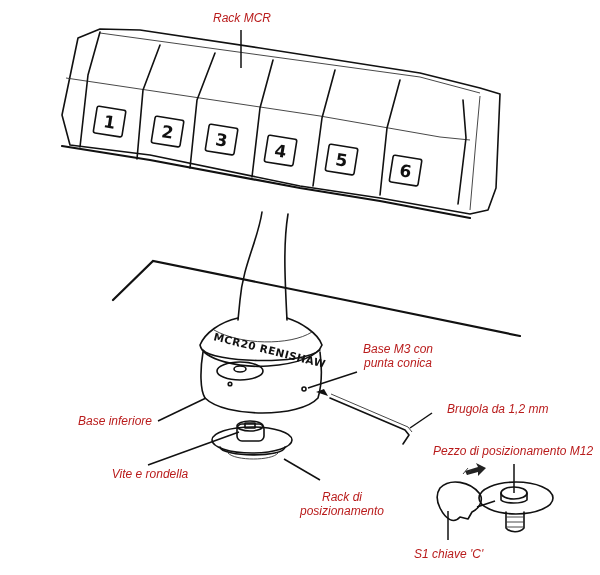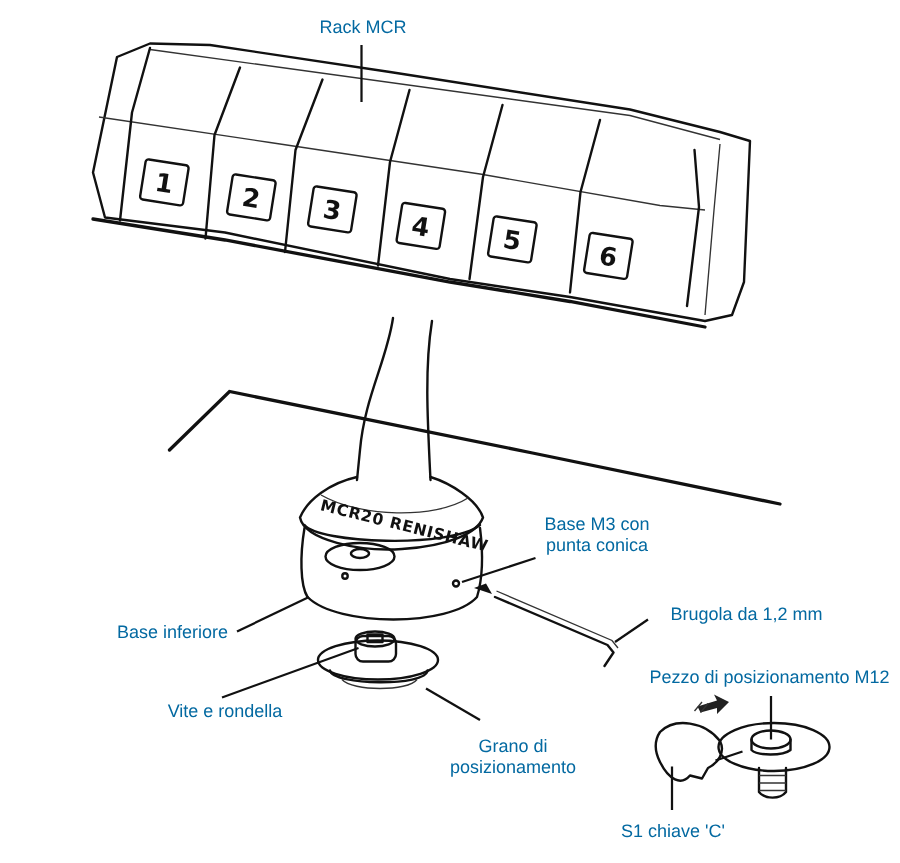--- a/index.html
+++ b/index.html
@@ -1,18 +1,18 @@
 <!DOCTYPE html>
 <html><head>
 <meta charset="utf-8">
 <style>
   html, body { margin: 0; padding: 0; background: #ffffff; }
   #canvas { position: relative; width: 600px; height: 575px; overflow: hidden; background: #ffffff; }
   svg#drawing { position: absolute; left: 0; top: 0; width: 600px; height: 575px; }
-  .label { position: absolute; font-family: "Liberation Sans", sans-serif; font-size: 12px; color: #0369a1; line-height: 14px; white-space: nowrap; }
+  .label { position: absolute; font-family: "Liberation Sans", sans-serif; font-size: 12px; color: #b91c1c; line-height: 14px; white-space: nowrap; font-style: italic; }
   .center { text-align: center; }
   .stroke { fill: none; stroke: #111; stroke-width: 1.6; stroke-linejoin: round; stroke-linecap: round; }
   .thin { fill: none; stroke: #333; stroke-width: 0.9; }
   .thick { fill: none; stroke: #111; stroke-width: 2.2; stroke-linecap: round; }
   .lead { fill: none; stroke: #111; stroke-width: 1.5; }
   .slotnum { font-family: "DejaVu Sans", sans-serif; font-weight: bold; font-size: 17px; fill: #111; }
   .brand { font-family: "DejaVu Sans", sans-serif; font-weight: bold; font-size: 10.5px; fill: #111; letter-spacing: 0.5px; }
 </style>
 </head>
 <body>
@@ -148,18 +148,18 @@
 
   <div class="label" style="left:447px; top:402px;">Brugola da 1,2 mm</div>
 
   <div class="label" style="left:433px; top:444px;">Pezzo di posizionamento M12</div>
 
   <div class="label center" style="left:100px; top:467px; width:100px;">
     <div>Vite e rondella</div>
   </div>
 
   <div class="label center" style="left:287px; top:490px; width:110px;">
-    <div>Grano di</div>
+    <div>Rack di</div>
     <div>posizionamento</div>
   </div>
 
   <div class="label" style="left:414px; top:547px;text-align:center;">S1 chiave 'C'</div>
 </div>
 
 </body></html>

